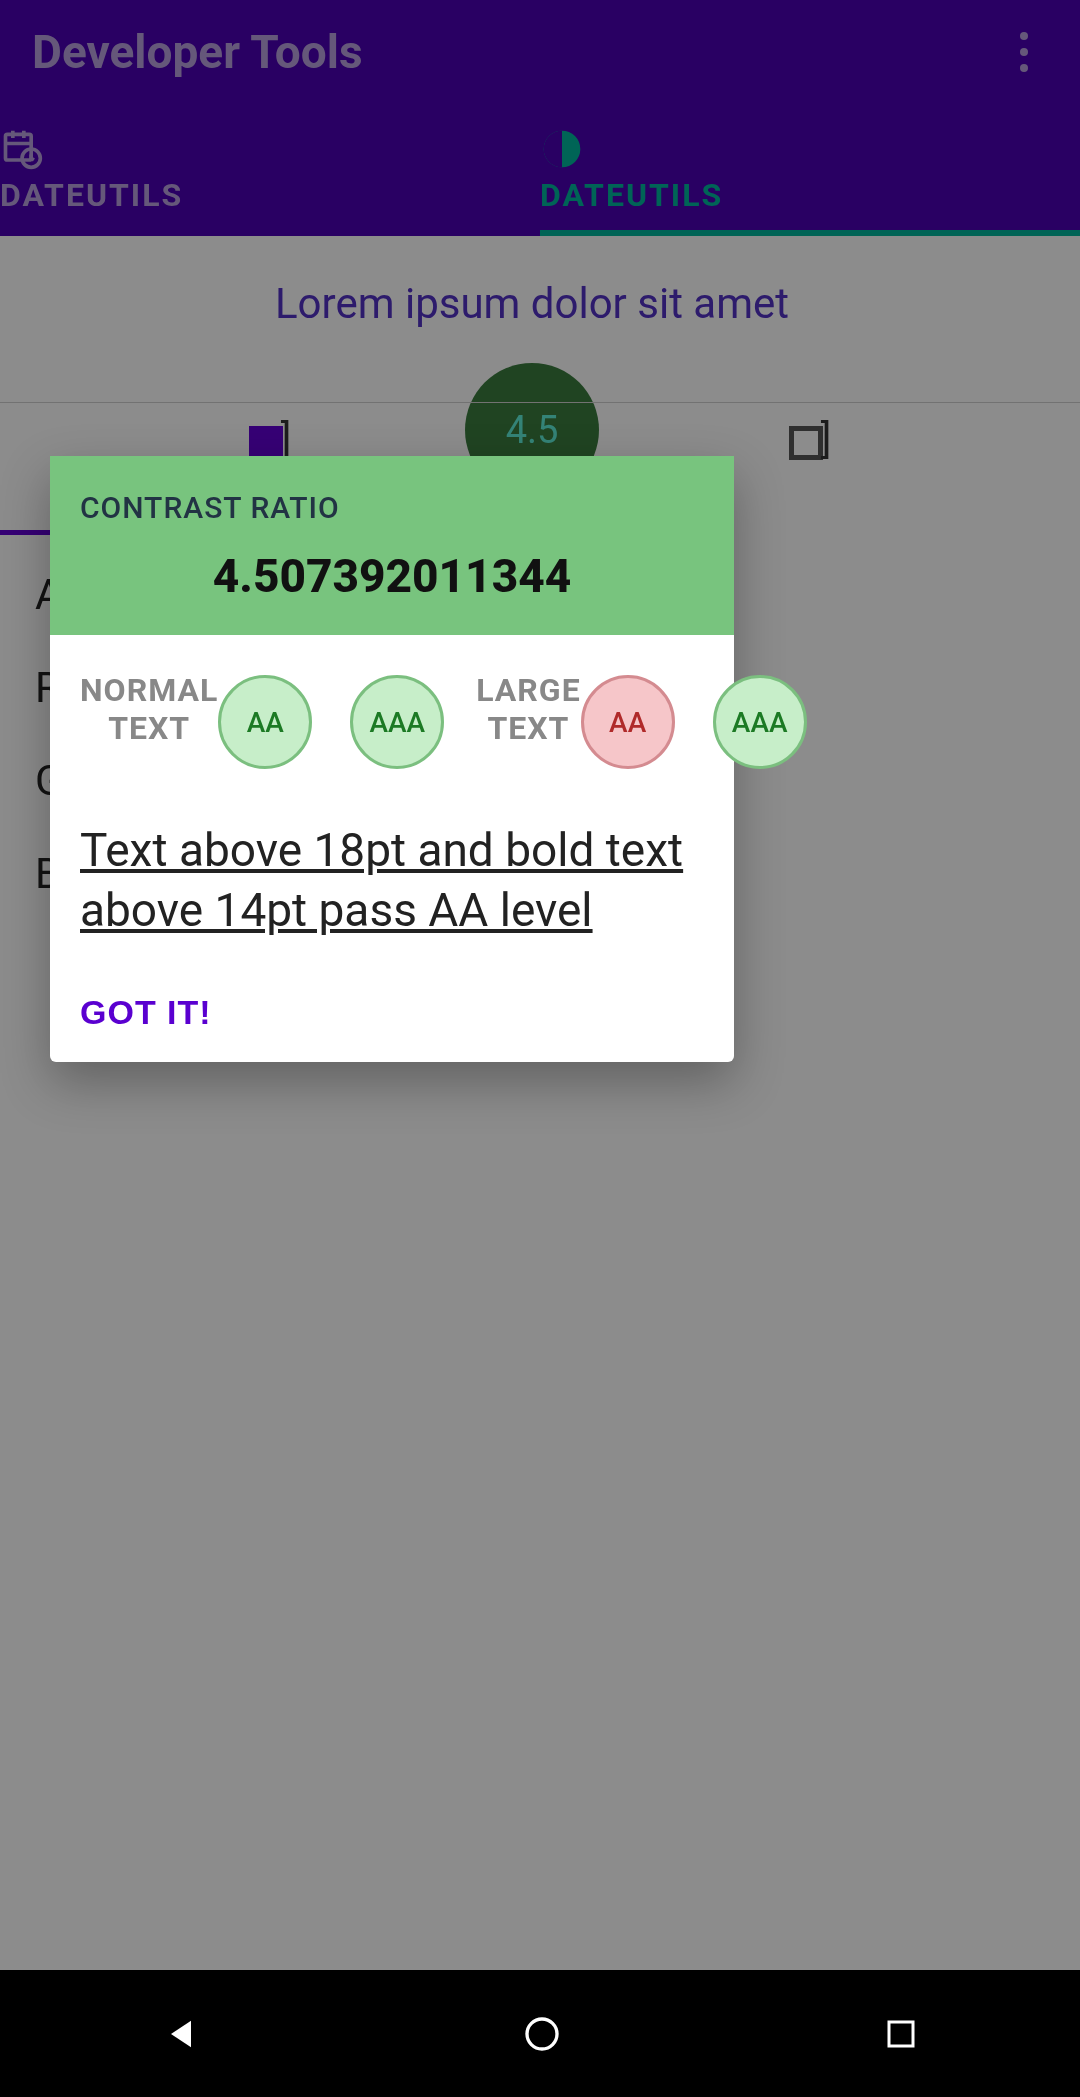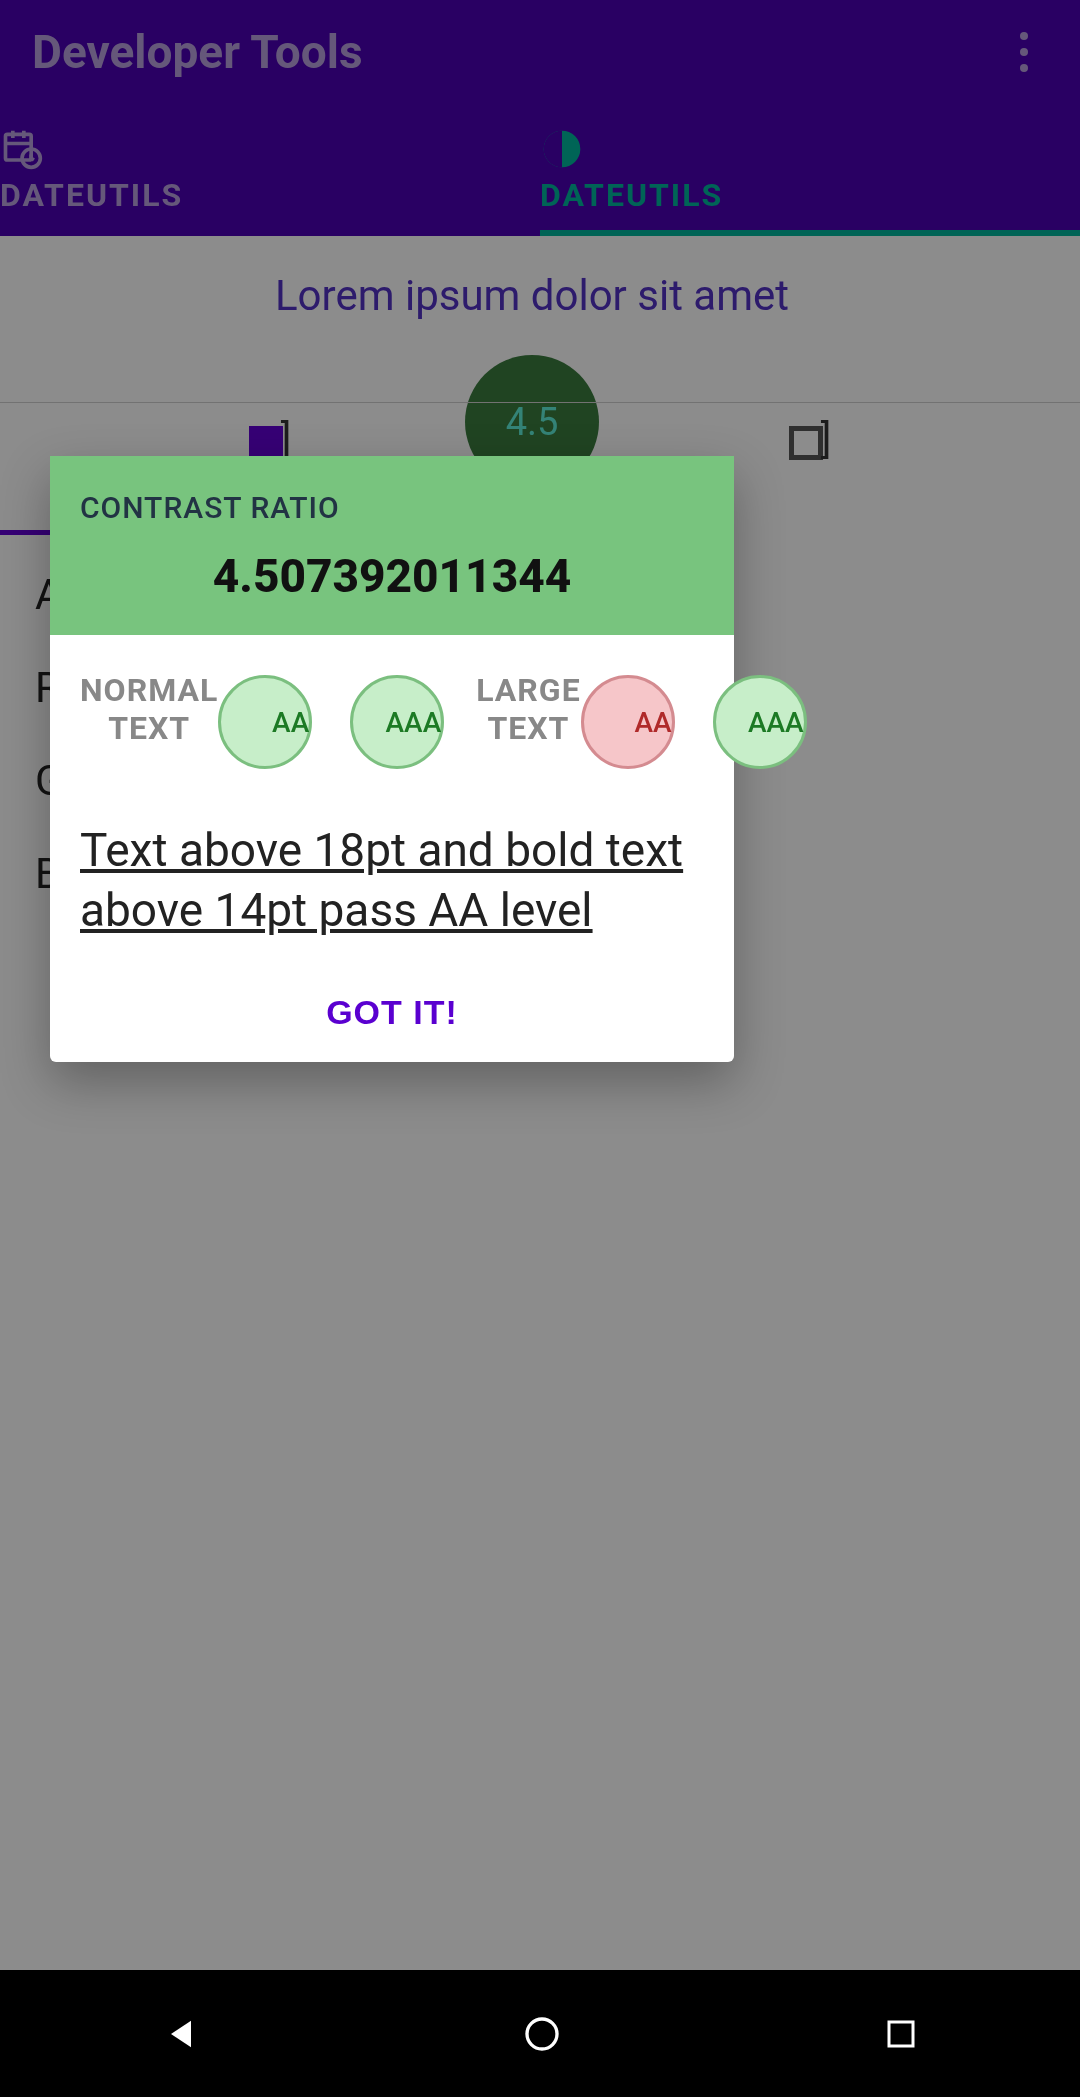--- a/index.html
+++ b/index.html
@@ -16,21 +16,21 @@
   .tabs { flex: 1; display: flex; }
   .tab { flex: 1; display: flex; flex-direction: column; align-items: flex-start; justify-content: center; gap: 5px; color: #b59ed9; position: relative; }
   .tab.active { color: #00b39a; }
   .tab-label { font-size: 32px; font-weight: 700; letter-spacing: 2px; }
   .tab-icon svg { width: 44px; height: 44px; display: block; }
   .tab-indicator { position: absolute; bottom: 0; left: 0; right: 0; height: 6px; background: #00b39a; display: none; }
   .tab.active .tab-indicator { display: block; }
 
   
   .content { padding-top: 0; }
-  .preview { text-align: center; padding: 35px 16px 0 0; }
+  .preview { text-align: center; padding: 35px 16px 0 0; margin-top: 8px; }
   .preview-text { color: #5030c0; font-size: 42px; }
   .ring { width: 134px; height: 134px; border-radius: 50%; background: #3a7a3e; display: flex; align-items: center; justify-content: center; margin: 35px auto 0; font-size: 38px; color: #5eead4; }
   .divider { border-top: 1px solid #ccc; position: absolute; left:0; right:0; top: 402px; }
   .swatches { display:flex; position:absolute; top:420px; left:0; right:0; }
   .swatch-col { flex:1; display:flex; justify-content:center; }
   .swatch { width:34px; height:34px; }
   .swatch.purple { background:#6000d0; }
   .swatch.gray { border:5px solid #555; background:transparent; }
   .swatch-wrap { display:flex; align-items:flex-end; }
   .swatch-wrap .bracket { font-size:40px; color:#333; line-height:1; margin-left:-2px; }
@@ -46,25 +46,25 @@
   
   .dialog { position:absolute; left:50px; right:50px; width:684px; top:456px; background:#fff; border-radius:6px; box-shadow:0 20px 50px rgba(0,0,0,0.3); }
   .dlg-header { background:#78c47e; padding:34px 30px 32px; }
   .dlg-header-title { color:#234; font-size:30px; letter-spacing:1px; font-weight:500; }
   .dlg-ratio { text-align:center; font-size:46px; font-weight:800; color:#111; margin-top:24px; }
   .dlg-body { padding: 36px 30px 24px; }
   .sections { display:flex; gap: 32px; }
   .sec { flex:1; display:flex; flex-direction:row; align-items:center; }
   .sec-title { color:#888; font-size:32px; font-weight:700; letter-spacing:1px; margin-bottom:26px; text-align:center; }
   .badges { display:flex; gap:38px; }
-  .badge { width:94px; height:94px; border-radius:50%; display:flex; align-items:center; justify-content:flex-end; font-size:28px; font-weight:500; }
+  .badge { width:94px; height:94px; border-radius:50%; display:flex; align-items:center; justify-content:center; font-size:28px; font-weight:500; }
   .badge.pass { background:#c7eec9; border:3px solid #7bbf7f; color:#1c7a24; }
   .badge.fail { background:#f6c6c9; border:3px solid #d48b90; color:#b02a2a; }
   .dlg-msg { font-size:46px; color:#222; margin-top:48px; line-height:1.3;text-decoration:underline; }
-  .dlg-actions { display:flex; justify-content:center; padding: 28px 30px 30px; }
+  .dlg-actions { display:flex; justify-content:flex-start; padding: 28px 30px 30px; }
   .dlg-btn { color:#5a00d0; font-size:34px; font-weight:700; letter-spacing:1px; background:none; border:none; }
 
   
   .navbar { position:absolute; bottom:0; left:0; right:0; height:127px; background:#000; display:flex; align-items:center; justify-content:space-around; }
   .nav-btn svg { display:block; }
 </style>
 </head>
 <body>
 
 <div class="appbar">

